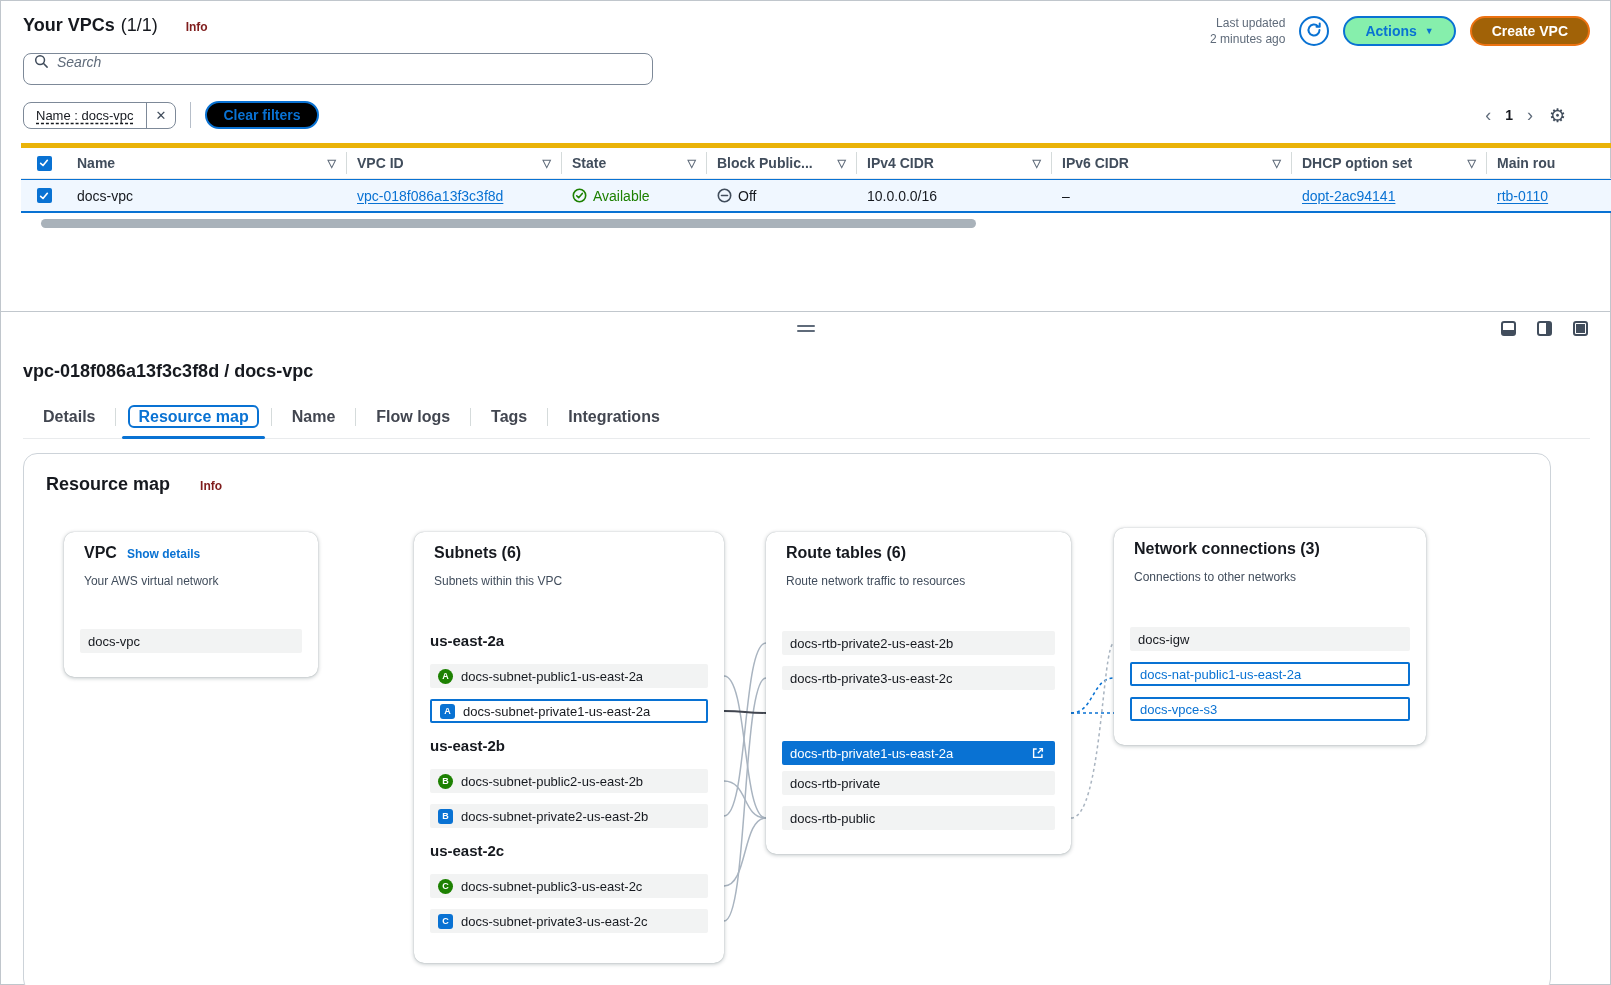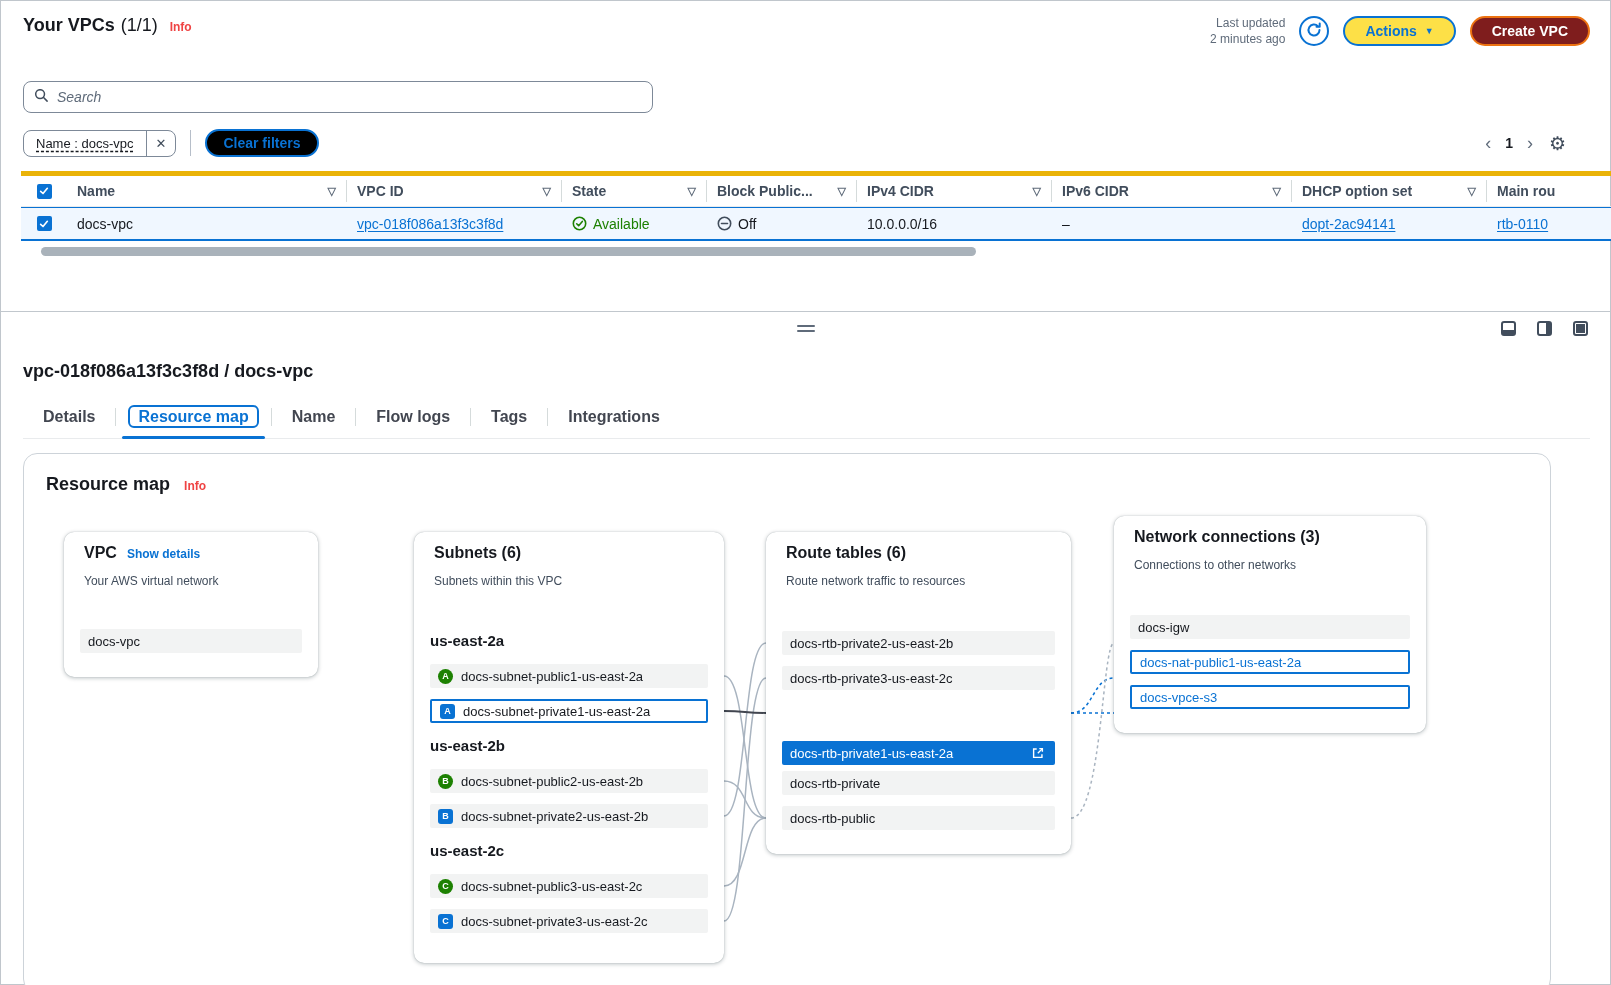--- a/index.html
+++ b/index.html
@@ -9,34 +9,34 @@
     background:#fff; color:#16191f; overflow:hidden; font-size:14px;
   }
   .page { position:relative; width:1611px; height:985px; border:1px solid #c0c6cc; }
 
   
   .top-panel { height:310px; position:relative; background:#fff; }
   .header-row { display:flex; justify-content:space-between; align-items:flex-start; padding:14px 20px 4px 22px; }
   .title-wrap { display:flex; align-items:baseline; gap:6px; }
   .page-title { font-size:18px; font-weight:bold; }
   .page-count { font-size:18px; font-weight:normal; color:#16191f; }
-  .info-link { color:#ef4444; font-size:12px; font-weight:bold; margin-left:6px; cursor:pointer; }
+  .info-link { color:#7f1d1d; font-size:12px; font-weight:bold; margin-left:22px; cursor:pointer; }
   .header-controls { display:flex; align-items:center; gap:14px; }
   .last-updated { text-align:right; font-size:12px; color:#5f6b7a; line-height:1.35; }
   .refresh-btn { width:30px; height:30px; border:2px solid #0972d3; border-radius:50%; background:#fff;
     display:flex; align-items:center; justify-content:center; cursor:pointer; }
   .btn { border-radius:20px; padding:5px 20px; font-weight:bold; font-size:14px; cursor:pointer;
     display:inline-flex; align-items:center; gap:8px; border:2px solid transparent; }
-  .btn-actions { background:#fde047; border-color:#0972d3; color:#0972d3; }
+  .btn-actions { background:#86efac; border-color:#0972d3; color:#0972d3; }
   .btn-actions .caret { font-size:9px; }
-  .btn-primary { background:#7f1d1d; border-color:#ec7211; color:#fff; }
+  .btn-primary { background:#a16207; border-color:#ec7211; color:#fff; }
 
   .search-row { padding:2px 20px 0 22px; }
   .search-box { width:630px; height:32px; border:1px solid #7d8998; border-radius:8px;
-    display:flex; align-items:center; gap:8px; padding:0 10px; background:#fff;margin-top:28px; }
+    display:flex; align-items:flex-start; gap:8px; padding:0 10px; background:#fff; }
   .search-box input { border:none; outline:none; flex:1; font-size:14px; font-style:italic; color:#414d5c;
     font-family:"Liberation Sans", sans-serif; background:transparent; }
   .search-box input::placeholder { color:#5f6b7a; font-style:italic; }
 
   .filter-row { display:flex; align-items:center; gap:14px; padding:16px 20px 0 22px; }
   .filter-chip { display:flex; align-items:stretch; border:1px solid #7d8998; border-radius:8px; overflow:hidden; background:#fff; }
   .chip-label { padding:5px 12px; font-size:13px; color:#16191f; text-decoration:underline dashed; text-underline-offset:3px; }
   .chip-x { border-left:1px solid #7d8998; padding:4px 9px; display:flex; align-items:center; cursor:pointer; color:#414d5c; font-size:13px; }
   .vdiv { width:1px; height:26px; background:#b6bec9; }
   .btn-clear { background:#000000; border-color:#0972d3; color:#0972d3; padding:4px 16px; }
@@ -94,21 +94,21 @@
 
   .card { position:absolute; background:#fff; border-radius:10px;
     box-shadow:0 1px 4px rgba(0,28,36,.28), 0 0 1px rgba(0,28,36,.3); }
   .card-title { position:absolute; left:20px; top:12px; font-size:16px; font-weight:bold; display:flex; align-items:baseline; gap:10px; }
   .card-link { font-size:12px; font-weight:bold; color:#0972d3; cursor:pointer; }
   .card-sub { position:absolute; left:20px; top:42px; font-size:12px; color:#414d5c; }
 
   .card-vpc    { left:40px;   top:78px; width:254px; height:145px; }
   .card-sub-nets{ left:390px; top:78px; width:310px; height:431px; }
   .card-routes { left:742px;  top:78px; width:305px; height:322px; }
-  .card-net    { left:1090px; top:62px; width:312px; height:217px;padding-left:21px; }
+  .card-net    { left:1090px; top:74px; width:312px; height:217px;padding-left:21px; }
 
   .rm-row { position:absolute; left:16px; right:16px; height:24px; background:#f2f3f3; border-radius:2px;
     display:flex; align-items:center; gap:8px; padding:0 8px; font-size:13px; color:#16191f; cursor:pointer; white-space:nowrap; overflow:hidden; }
   .az-head { position:absolute; left:16px; font-size:15px; font-weight:bold; color:#16191f; }
   .badge { flex:0 0 15px; width:15px; height:15px; color:#fff; font-size:9px; font-weight:bold;
     display:flex; align-items:center; justify-content:center; }
   .badge.public { background:#1d8102; border-radius:50%; }
   .badge.private { background:#0972d3; border-radius:3px; }
   .rm-row.sel-outline { background:#fff; border:2px solid #0972d3; }
   .rm-row.sel-fill { background:#0972d3; color:#fff; justify-content:space-between;margin-top:40px; }

